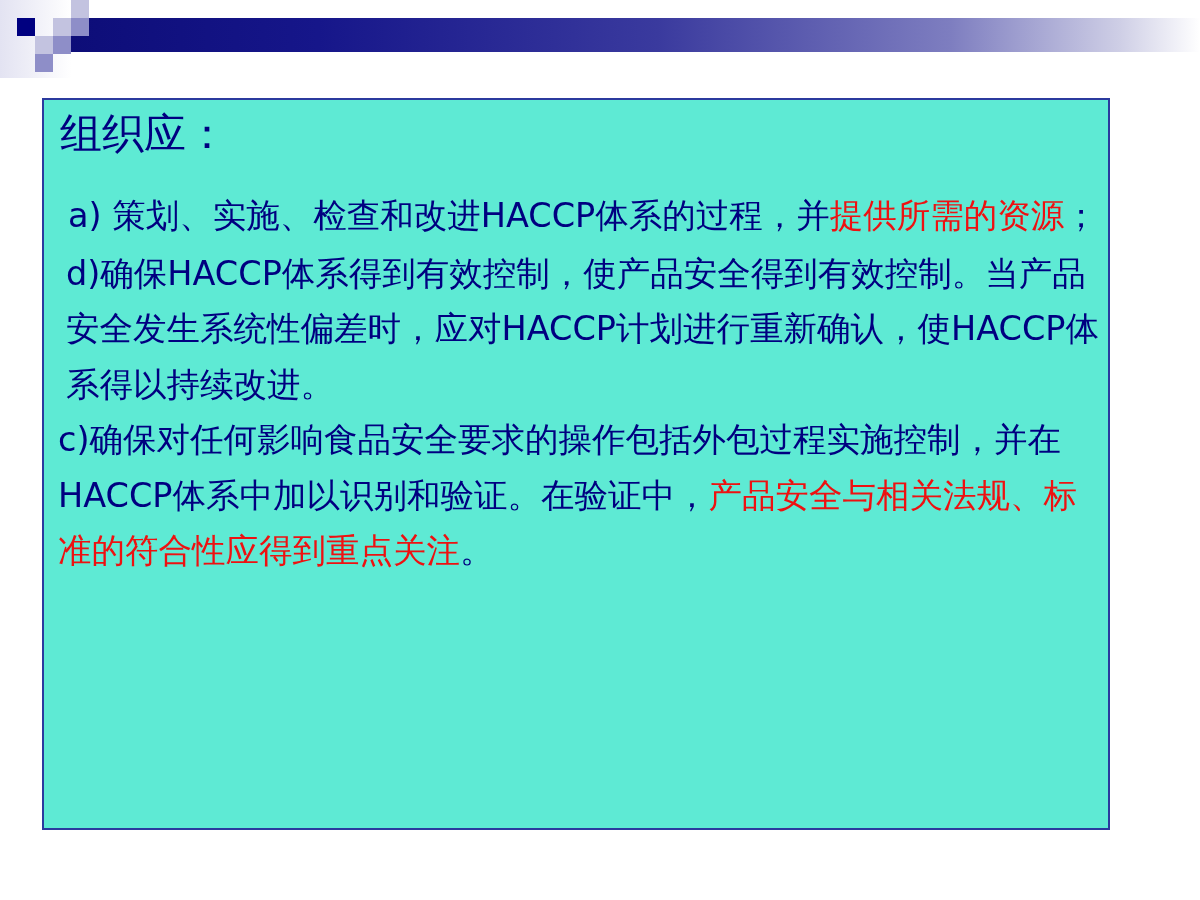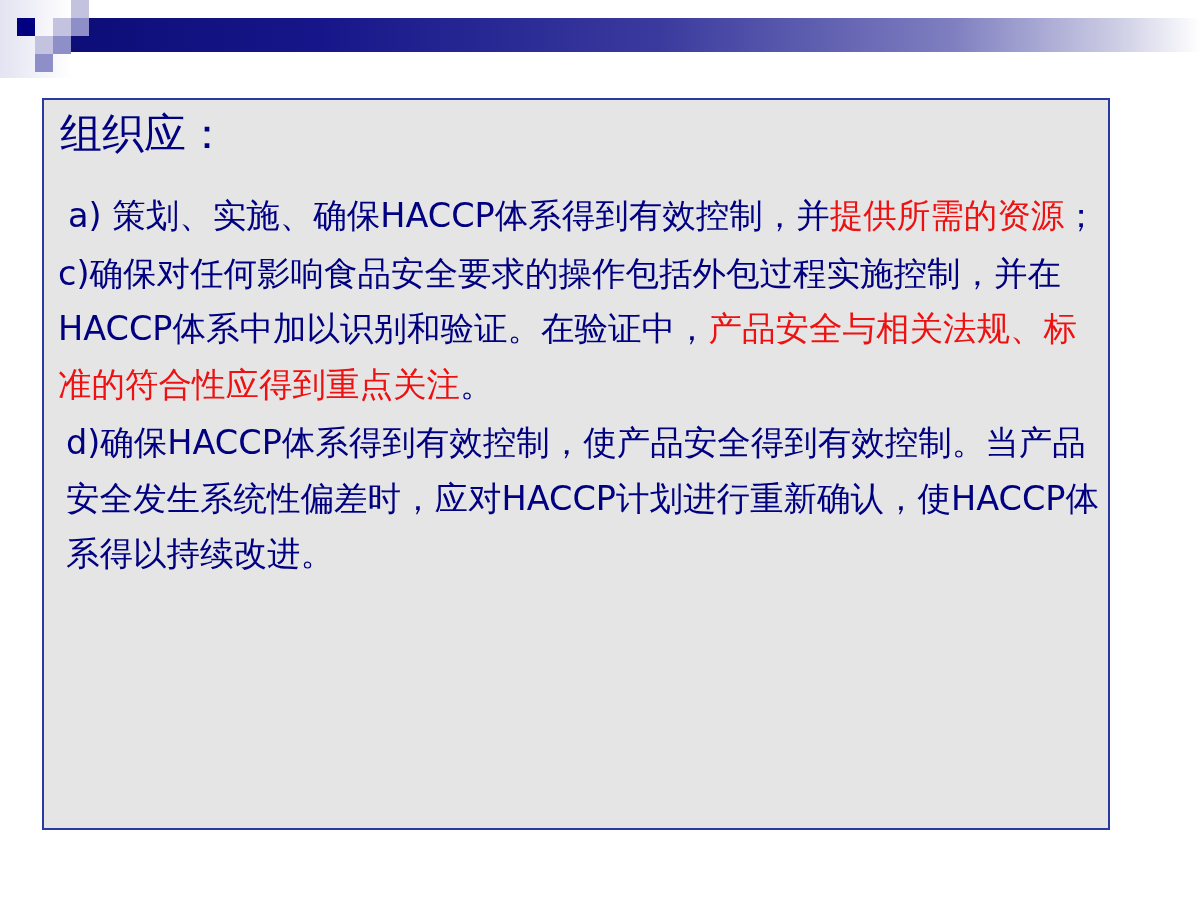--- a/index.html
+++ b/index.html
@@ -39,21 +39,21 @@
   .sq-light  { background: #c3c3e0; }
 
   
   .content-box {
     position: absolute;
     left: 42px;
     top: 98px;
     width: 1068px;
     height: 732px;
     border: 2px solid #2b3a9e;
-    background: #e5e5e5;
+    background: #5eead4;
   }
 
   .title {
     position: absolute;
     left: 16px;
     top: 10px;
     font-size: 42px;
     line-height: 1.15;
     color: #000080;
     font-family: "DejaVu Sans", "Liberation Sans", sans-serif;
@@ -105,26 +105,26 @@
   <div class="sq sq-mid" style="left:35px; top:54px; width:18px; height:18px;"></div>
 </div>
 
 <div class="content-box">
 
   <div class="title">组织应：</div>
 
   <div class="body-text">
 
     <p class="para para-a">
-      <span class="nv">a) 策划、实施、确保HACCP体系得到有效控制，并</span><span class="rd">提供所需的资源</span><span class="nv">；</span>
+      <span class="nv">a) 策划、实施、检查和改进HACCP体系的过程，并</span><span class="rd">提供所需的资源</span><span class="nv">；</span>
     </p>
 
 
+    <p class="para para-d">
+      <span class="nv">d)确保HACCP体系得到有效控制，使产品安全得到有效控制。当产品安全发生系统性偏差时，应对HACCP计划进行重新确认，使HACCP体系得以持续改进。</span>
+    </p>
+
     <p class="para para-c">
       <span class="nv">c)确保对任何影响食品安全要求的操作包括外包过程实施控制，并在HACCP体系中加以识别和验证。在验证中，</span><span class="rd">产品安全与相关法规、标准的符合性应得到重点关注</span><span class="nv">。</span>
-    </p>
-
-    <p class="para para-d">
-      <span class="nv">d)确保HACCP体系得到有效控制，使产品安全得到有效控制。当产品安全发生系统性偏差时，应对HACCP计划进行重新确认，使HACCP体系得以持续改进。</span>
     </p>
 
   </div>
 </div>
 
 </body></html>

